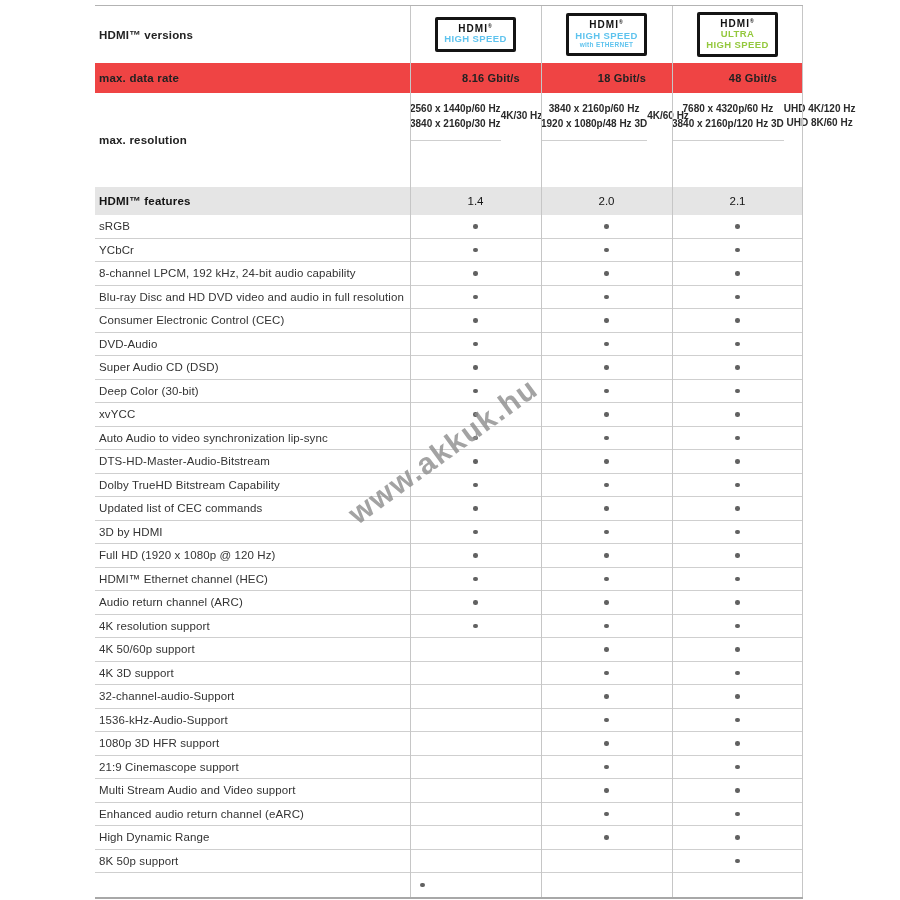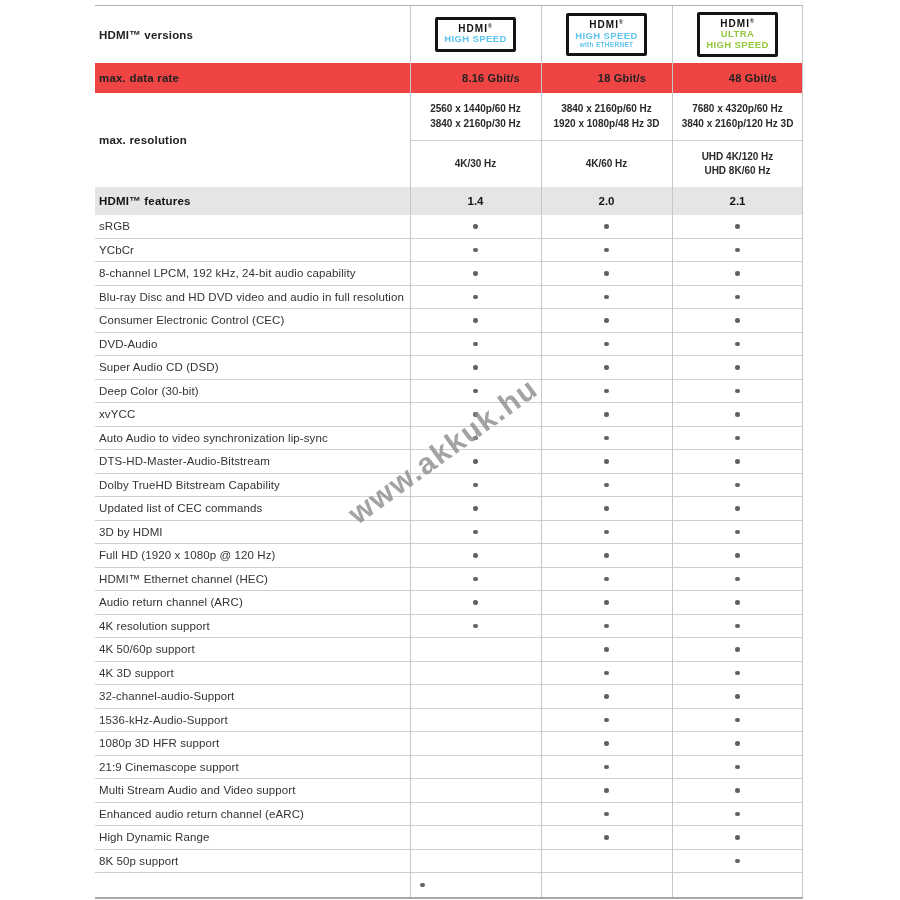--- a/index.html
+++ b/index.html
@@ -28,30 +28,30 @@
   .badge-line.small{font-size:6.5px;letter-spacing:.3px;}
   .blue-text{color:#5ec3ee;}
   .green-text{color:#94c83d;}
 
   
   .row-datarate{height:30px;background:#ef4444;}
   .bold-val{font-size:11px;font-weight:bold;color:#222;letter-spacing:.2px;margin-left:31px;}
 
   
   .row-resolution{height:94px;}
-  .res-col{width:131px;display:flex;flex-direction:column;}
+  .res-col{width:131px;display:flex;flex-direction:row;}
   .res-top{height:48px;box-sizing:border-box;border-bottom:1px solid #cfcfcf;
            display:flex;flex-direction:column;align-items:center;justify-content:center;}
   .res-bottom{height:46px;display:flex;flex-direction:column;align-items:center;justify-content:center;}
   .res-line{font-size:10px;font-weight:bold;color:#2a2a2a;line-height:1.45;white-space:nowrap;}
 
   
   .row-features-header{height:28px;background:#e5e5e5;}
   .row-features-header .section-label{color:#141414;}
-  .ver-num{font-size:11.5px;font-weight:bold;color:#141414;}
+  .ver-num{font-size:11.5px;font-weight:normal;color:#141414;}
 
   
   .feature-row{display:flex;height:23.5px;box-sizing:border-box;border-bottom:1px solid #cfcfcf;position:relative;}
   .feature-row:last-child{border-bottom:none;}
   .feature-label{width:315px;box-sizing:border-box;padding-left:4px;display:flex;align-items:center;
                  font-size:11.5px;color:#333;letter-spacing:.1px;white-space:nowrap;}
   .support-cell{width:131px;display:flex;align-items:center;justify-content:center;}
   .dot{width:4.5px;height:4.5px;border-radius:50%;background:#616161;}
 
   

